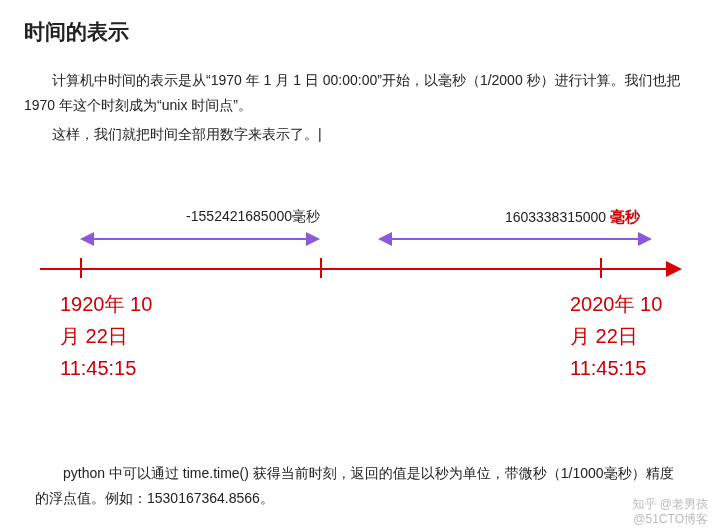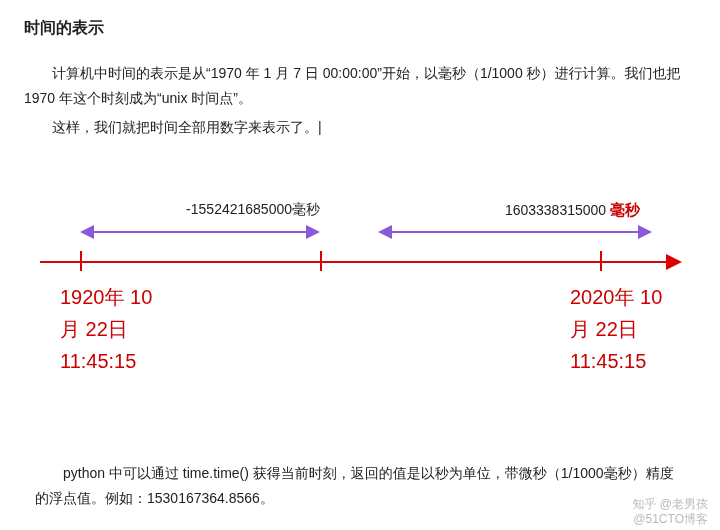--- a/index.html
+++ b/index.html
@@ -9,21 +9,21 @@
     height: 530px;
     box-sizing: border-box;
     font-family: "Microsoft YaHei", "SimSun", sans-serif;
     font-size: 14px;
     color: #222;
     background: #fff;
     position: relative;
   }
   h2 {
     margin: 0 0 22px 0;
-    font-size: 16px;
+    font-size: 21px;
     font-weight: bold;
   }
   p {
     margin: 0 0 4px 0;
     line-height: 1.8;
     text-indent: 2em;
   }
   .cursor {
     text-indent: 2em;
   }
@@ -113,21 +113,21 @@
     text-align: right;
     line-height: 1.3;
     pointer-events: none;
   }
 </style>
 </head>
 <body>
 
 <h2>时间的表示</h2>
 
-<p>计算机中时间的表示是从“1970 年 1 月 7 日 00:00:00”开始，以毫秒（1/1000 秒）进行计算。我们也把 1970 年这个时刻成为“unix 时间点”。</p>
+<p>计算机中时间的表示是从“1970 年 1 月 1 日 00:00:00”开始，以毫秒（1/2000 秒）进行计算。我们也把 1970 年这个时刻成为“unix 时间点”。</p>
 <p class="cursor">这样，我们就把时间全部用数字来表示了。|</p>
 
 <div class="diagram">
   <div class="axis"></div>
 
   <div class="tick" style="left:40px"></div>
   <div class="tick" style="left:280px"></div>
   <div class="tick" style="left:560px"></div>
 
   <div class="dbl-arrow" style="left:42px; width:236px"></div>

